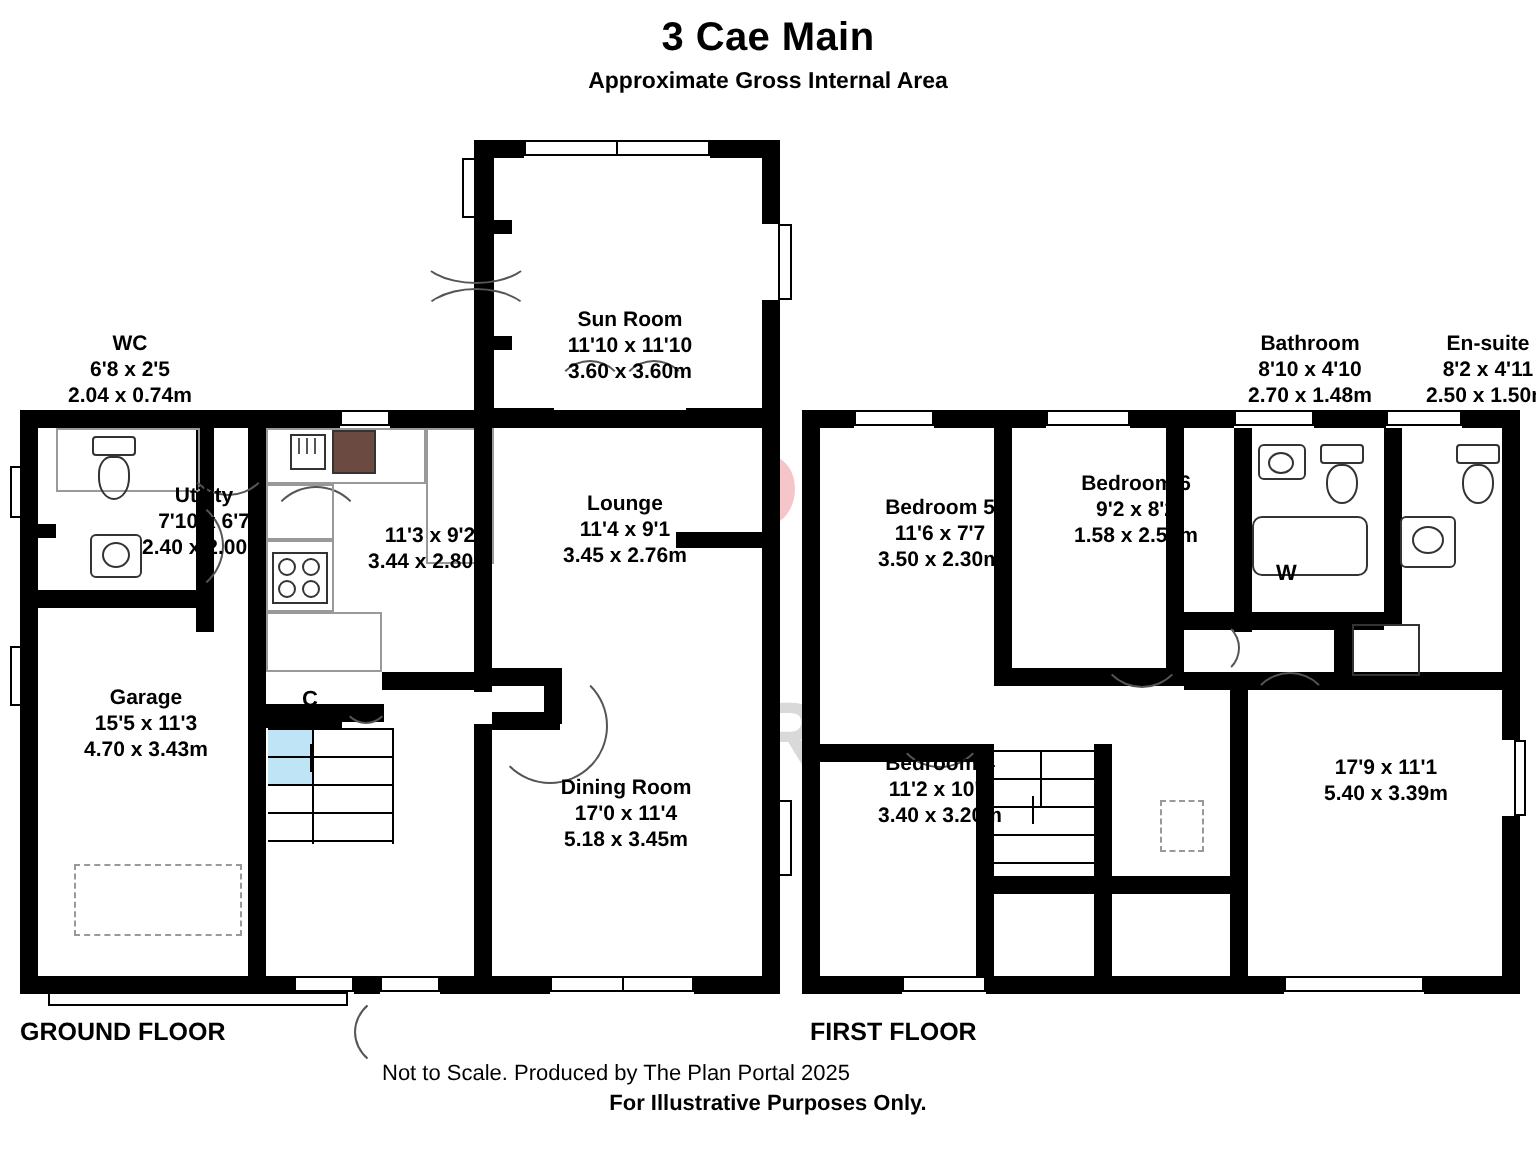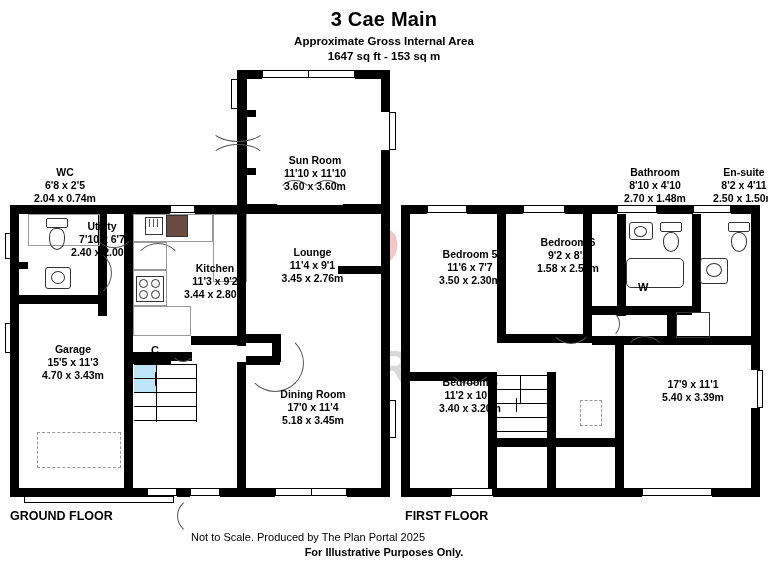--- a/index.html
+++ b/index.html
@@ -61,21 +61,20 @@
   .blue{position:absolute;background:#bfe4f5;}
   .ltr{position:absolute;font-size:11px;font-weight:bold;}
 </style>
 </head>
 <body>
 
 <div id="stage">
 
   <div class="title">3 Cae Main</div>
   <div class="subtitle1">Approximate Gross Internal Area</div>
-  <div class="subtitle2">1647 sq ft - 153 sq m</div>
 
   <div class="wm" id="wm-mono">MONOPOLY</div>
   <div class="wm" id="wm-buy">BUY  SELL  RENT</div>
   <div class="wm" id="wm-dot"></div>
   <div class="wm" id="wm-dot2"></div>
 
   <div>
 
     <div class="room" style="left:240px;top:70px;width:150px;height:140px;"></div>
     <div class="w" style="left:237px;top:70px;width:10px;height:140px;"></div>
@@ -137,21 +136,21 @@
       <span class="d">6'8 x 2'5</span>
       <span class="d">2.04 x 0.74m</span>
     </div>
 
     <div class="w" style="left:124px;top:214px;width:9px;height:92px;"></div>
     <div class="w" style="left:124px;top:306px;width:9px;height:55px;"></div>
     <div class="arc" style="left:133px;top:243px;width:48px;height:48px;border-color:#555 transparent transparent transparent;"></div>
 
     <div class="arc" style="left:92px;top:206px;width:42px;height:40px;border-color:transparent transparent #555 transparent;"></div>
 
-    <div class="lbl" style="left:42px;top:220px;width:120px;">
+    <div class="lbl" style="left:42px;top:242px;width:120px;">
       <span class="n">Utility</span>
       <span class="d">7'10 x 6'7</span>
       <span class="d">2.40 x 2.00m</span>
     </div>
 
     <div class="cabi" style="left:133px;top:214px;width:80px;height:28px;"></div>
     <div class="cabi" style="left:133px;top:242px;width:34px;height:28px;"></div>
     <div class="cabi" style="left:133px;top:270px;width:34px;height:36px;"></div>
     <div class="cabi" style="left:133px;top:306px;width:58px;height:30px;"></div>
     <div class="cabi" style="left:213px;top:214px;width:34px;height:68px;"></div>
@@ -165,21 +164,20 @@
 
     <div class="fix" style="left:136px;top:276px;width:28px;height:26px;"></div>
     <div class="fix" style="left:139px;top:279px;width:9px;height:9px;border-radius:50%;"></div>
     <div class="fix" style="left:151px;top:279px;width:9px;height:9px;border-radius:50%;"></div>
     <div class="fix" style="left:139px;top:290px;width:9px;height:9px;border-radius:50%;"></div>
     <div class="fix" style="left:151px;top:290px;width:9px;height:9px;border-radius:50%;"></div>
 
     <div class="arc" style="left:191px;top:336px;width:42px;height:42px;border-color:#555 transparent transparent transparent;"></div>
 
     <div class="lbl" style="left:140px;top:262px;width:150px;">
-      <span class="n">Kitchen</span>
       <span class="d">11'3 x 9'2</span>
       <span class="d">3.44 x 2.80m</span>
     </div>
 
     <div class="w" style="left:237px;top:214px;width:9px;height:132px;"></div>
     <div class="w" style="left:191px;top:336px;width:55px;height:9px;"></div>
     <div class="w" style="left:124px;top:352px;width:68px;height:9px;"></div>
 
     <div class="w" style="left:381px;top:212px;width:9px;height:164px;"></div>
     <div class="w" style="left:381px;top:376px;width:9px;height:121px;"></div>

